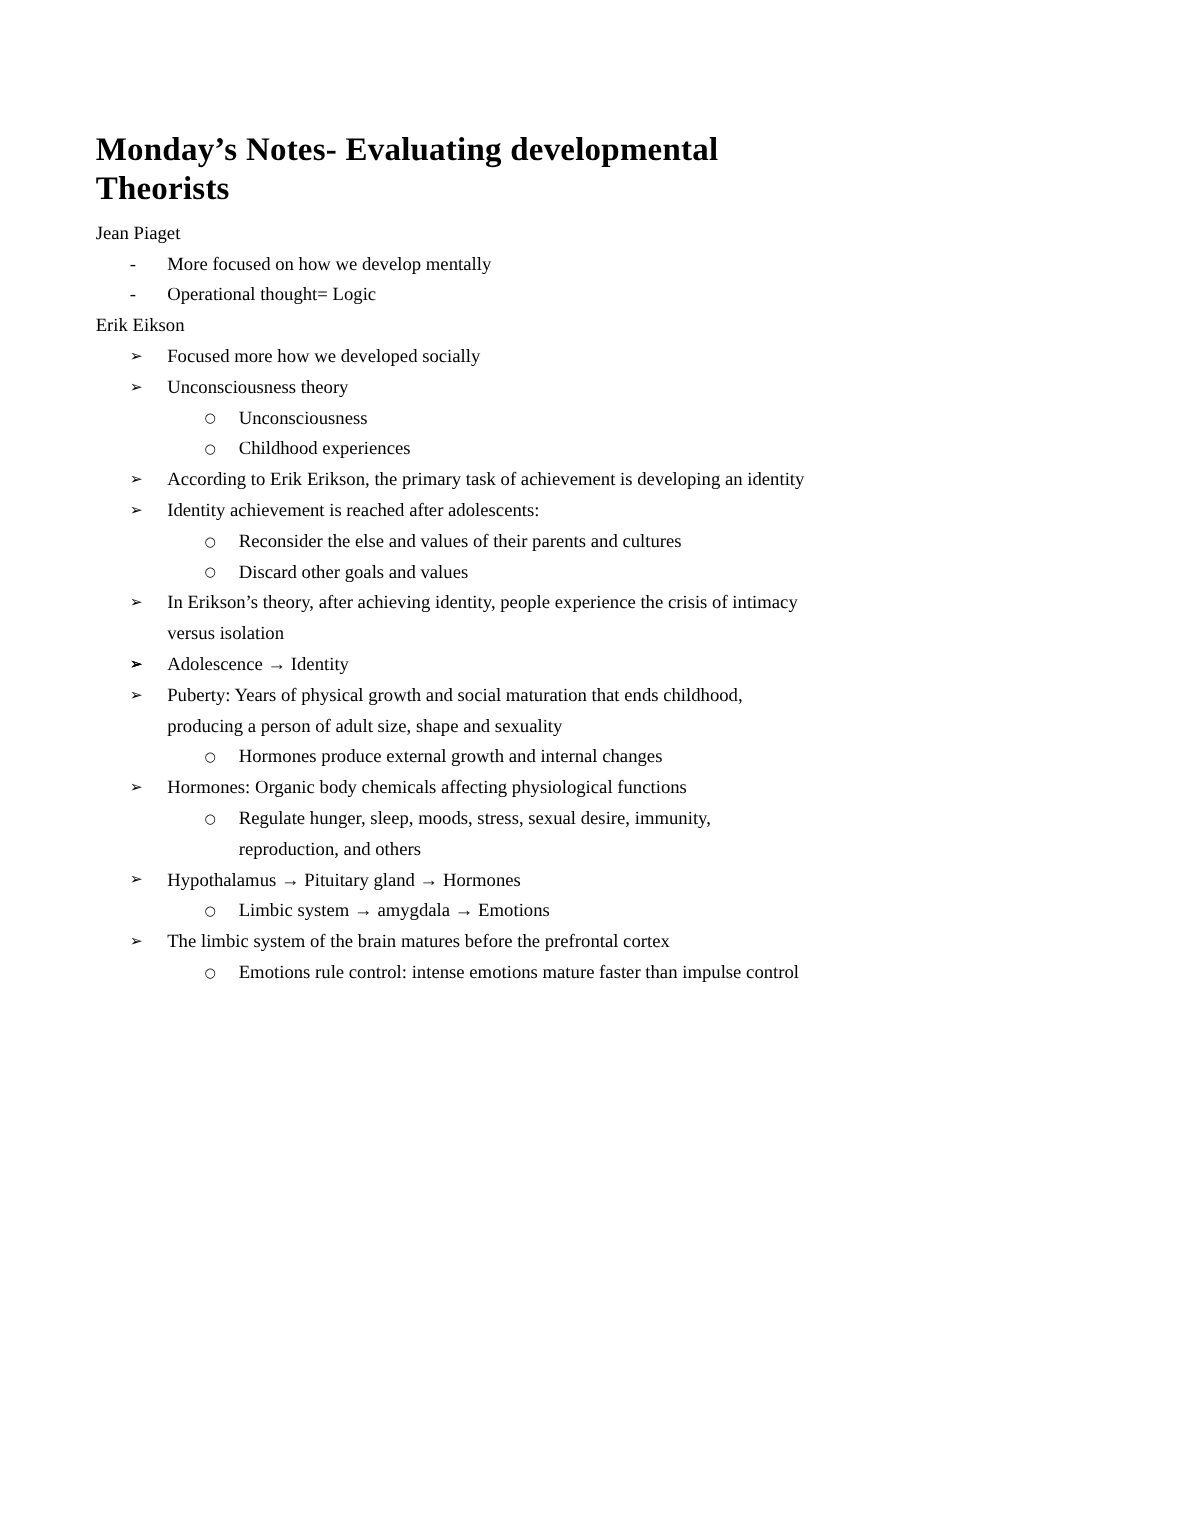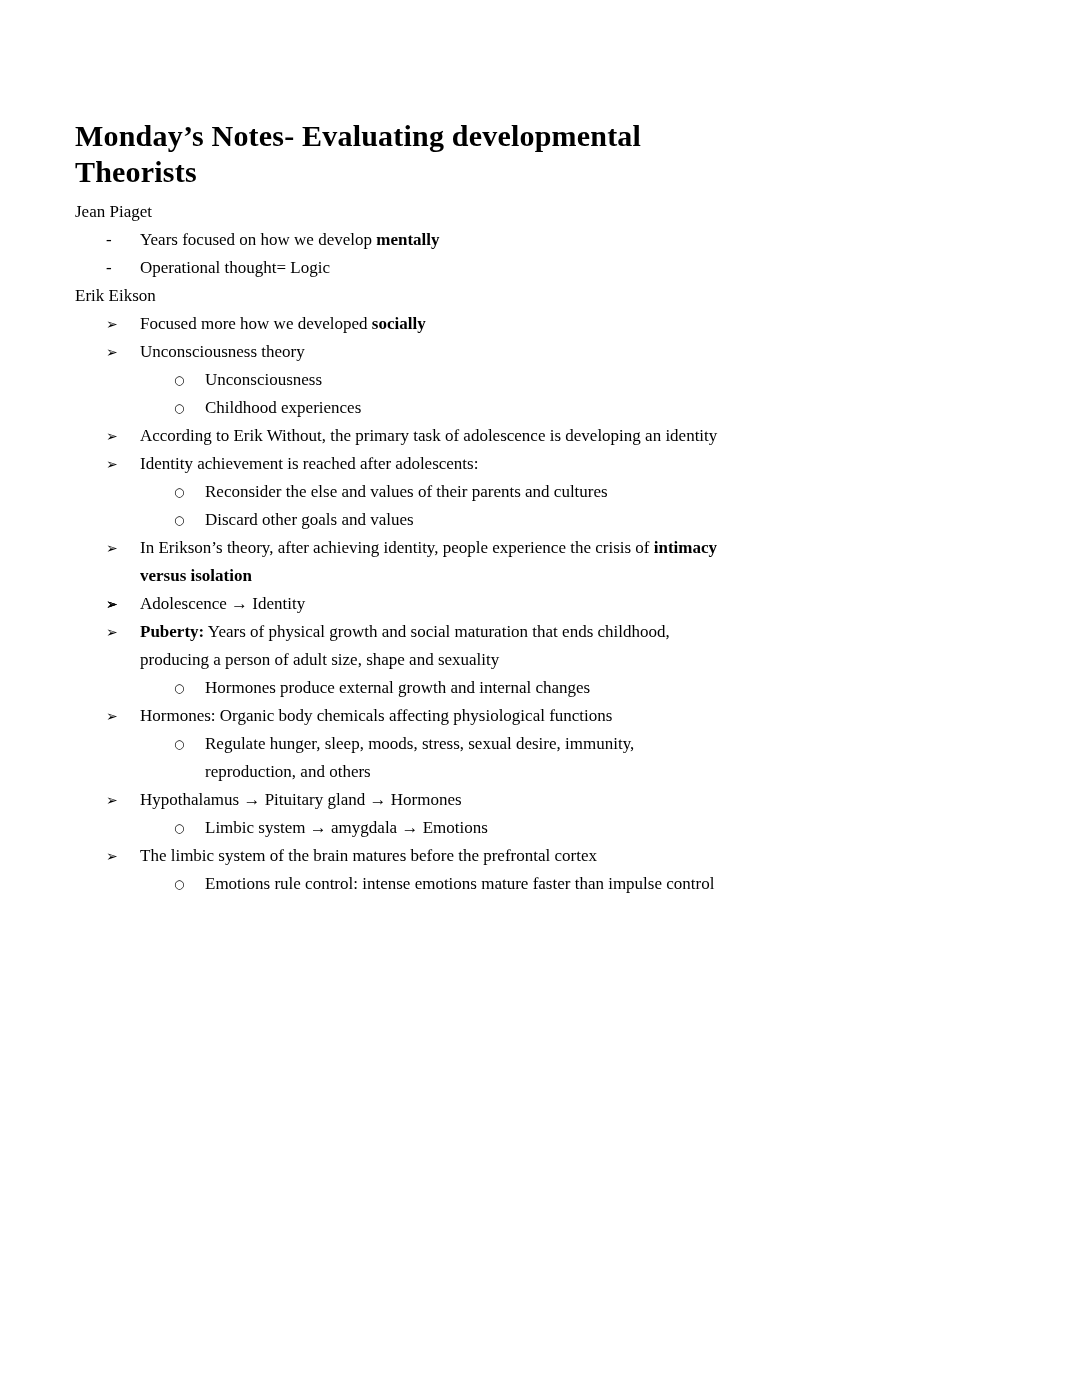--- a/index.html
+++ b/index.html
@@ -11,20 +11,21 @@
     width: 1080px;
     height: 1397px;
     font-family: "Liberation Serif", serif;
     color: #000000;
     overflow: hidden;
   }
   .doc {
     padding: 118px 137px 0 75px;
     box-sizing: border-box;
     width: 860px;
+    margin-left: 12px;
   }
   .title {
     font-size: 30px;
     font-weight: bold;
     line-height: 36px;
     margin: 0 0 8px 0;
     letter-spacing: 0.2px;
   }
   .heading {
     font-size: 17px;
@@ -48,44 +49,44 @@
     font-family: "DejaVu Sans", sans-serif;
     font-size: 14px;
   }
   .bullet.circle {
     font-family: "DejaVu Sans", sans-serif;
     font-size: 12px;
   }
   .bullet.dash {
     font-size: 17px;
   }
-  .bold { font-weight: bold; text-align: right; }
+  .bold { font-weight: normal; text-align: right; }
 </style>
 </head>
 <body>
 
 <div class="doc">
   <h1 class="title">Monday’s Notes- Evaluating developmental Theorists</h1>
 
   <div class="section">
     <div class="heading">Jean Piaget</div>
     <div class="list">
-        <div class="item level-1"><span class="bullet dash">-</span><span class="item-text"><span>Years focused on how we develop </span><span class="bold">mentally</span></span></div>
+        <div class="item level-1"><span class="bullet dash">-</span><span class="item-text"><span>More focused on how we develop </span><span class="bold">mentally</span></span></div>
         <div class="item level-1"><span class="bullet dash">-</span><span class="item-text"><span>Operational thought= Logic</span></span></div>
       </div>
   </div>
 
   <div class="section">
     <div class="heading">Erik Eikson</div>
     <div class="list">
         <div class="item level-1"><span class="bullet arrow">➢</span><span class="item-text"><span>Focused more how we developed </span><span class="bold">socially</span></span></div>
         <div class="item level-1"><span class="bullet arrow">➢</span><span class="item-text"><span>Unconsciousness theory</span></span></div>
         <div class="item level-2"><span class="bullet circle">○</span><span class="item-text"><span>Unconsciousness</span></span></div>
         <div class="item level-2"><span class="bullet circle">○</span><span class="item-text"><span>Childhood experiences</span></span></div>
-        <div class="item level-1"><span class="bullet arrow">➢</span><span class="item-text"><span>According to Erik Without, the primary task of adolescence is developing an identity</span></span></div>
+        <div class="item level-1"><span class="bullet arrow">➢</span><span class="item-text"><span>According to Erik Erikson, the primary task of achievement is developing an identity</span></span></div>
         <div class="item level-1"><span class="bullet arrow">➢</span><span class="item-text"><span>Identity achievement is reached after adolescents:</span></span></div>
         <div class="item level-2"><span class="bullet circle">○</span><span class="item-text"><span>Reconsider the else and values of their parents and cultures</span></span></div>
         <div class="item level-2"><span class="bullet circle">○</span><span class="item-text"><span>Discard other goals and values</span></span></div>
         <div class="item level-1"><span class="bullet arrow">➢</span><span class="item-text"><span>In Erikson’s theory, after achieving identity, people experience the crisis of </span><span class="bold">intimacy versus isolation</span></span></div>
         <div class="item level-1"><span class="bullet arrow">➢</span></div>
         <div class="item level-1"><span class="bullet arrow">➢</span></div>
         <div class="item level-1"><span class="bullet arrow">➢</span><span class="item-text"><span>Adolescence → Identity</span></span></div>
         <div class="item level-1"><span class="bullet arrow">➢</span><span class="item-text"><span class="bold">Puberty:</span><span> Years of physical growth and social maturation that ends childhood, producing a person of adult size, shape and sexuality</span></span></div>
         <div class="item level-2"><span class="bullet circle">○</span><span class="item-text"><span>Hormones produce external growth and internal changes</span></span></div>
         <div class="item level-1"><span class="bullet arrow">➢</span><span class="item-text"><span>Hormones: Organic body chemicals affecting physiological functions</span></span></div>

